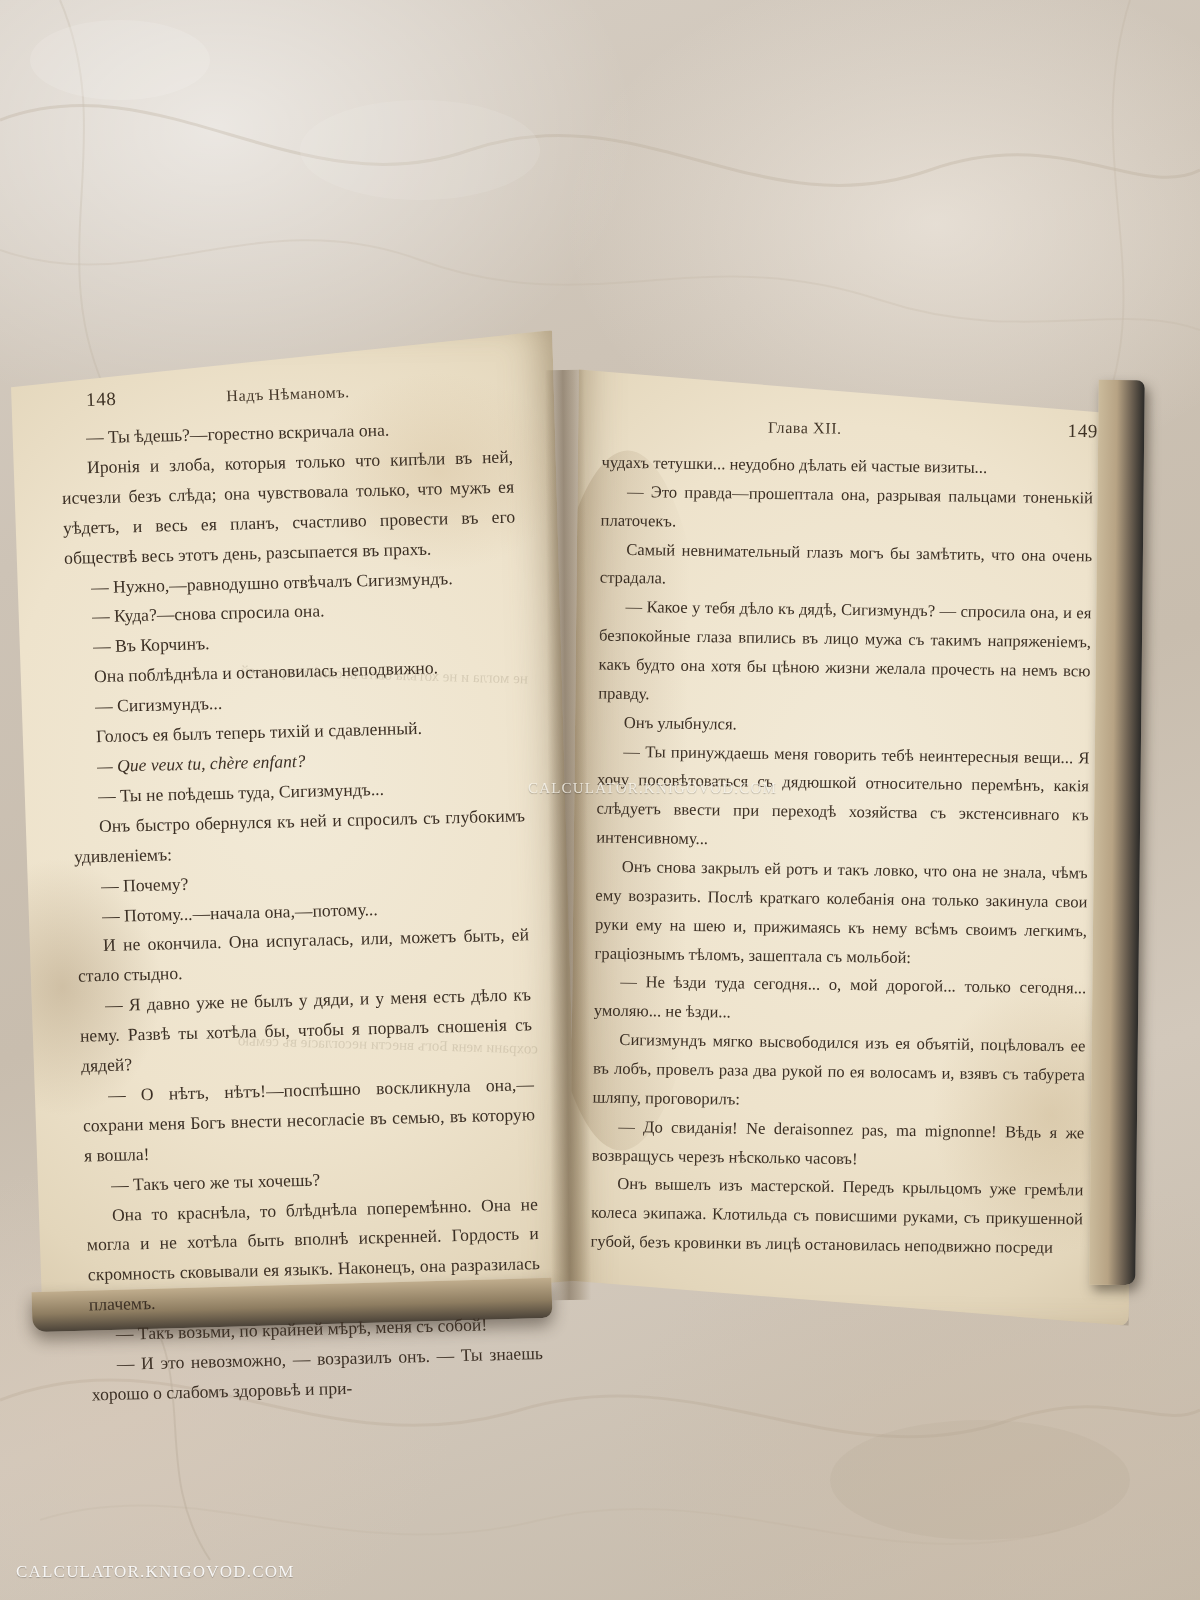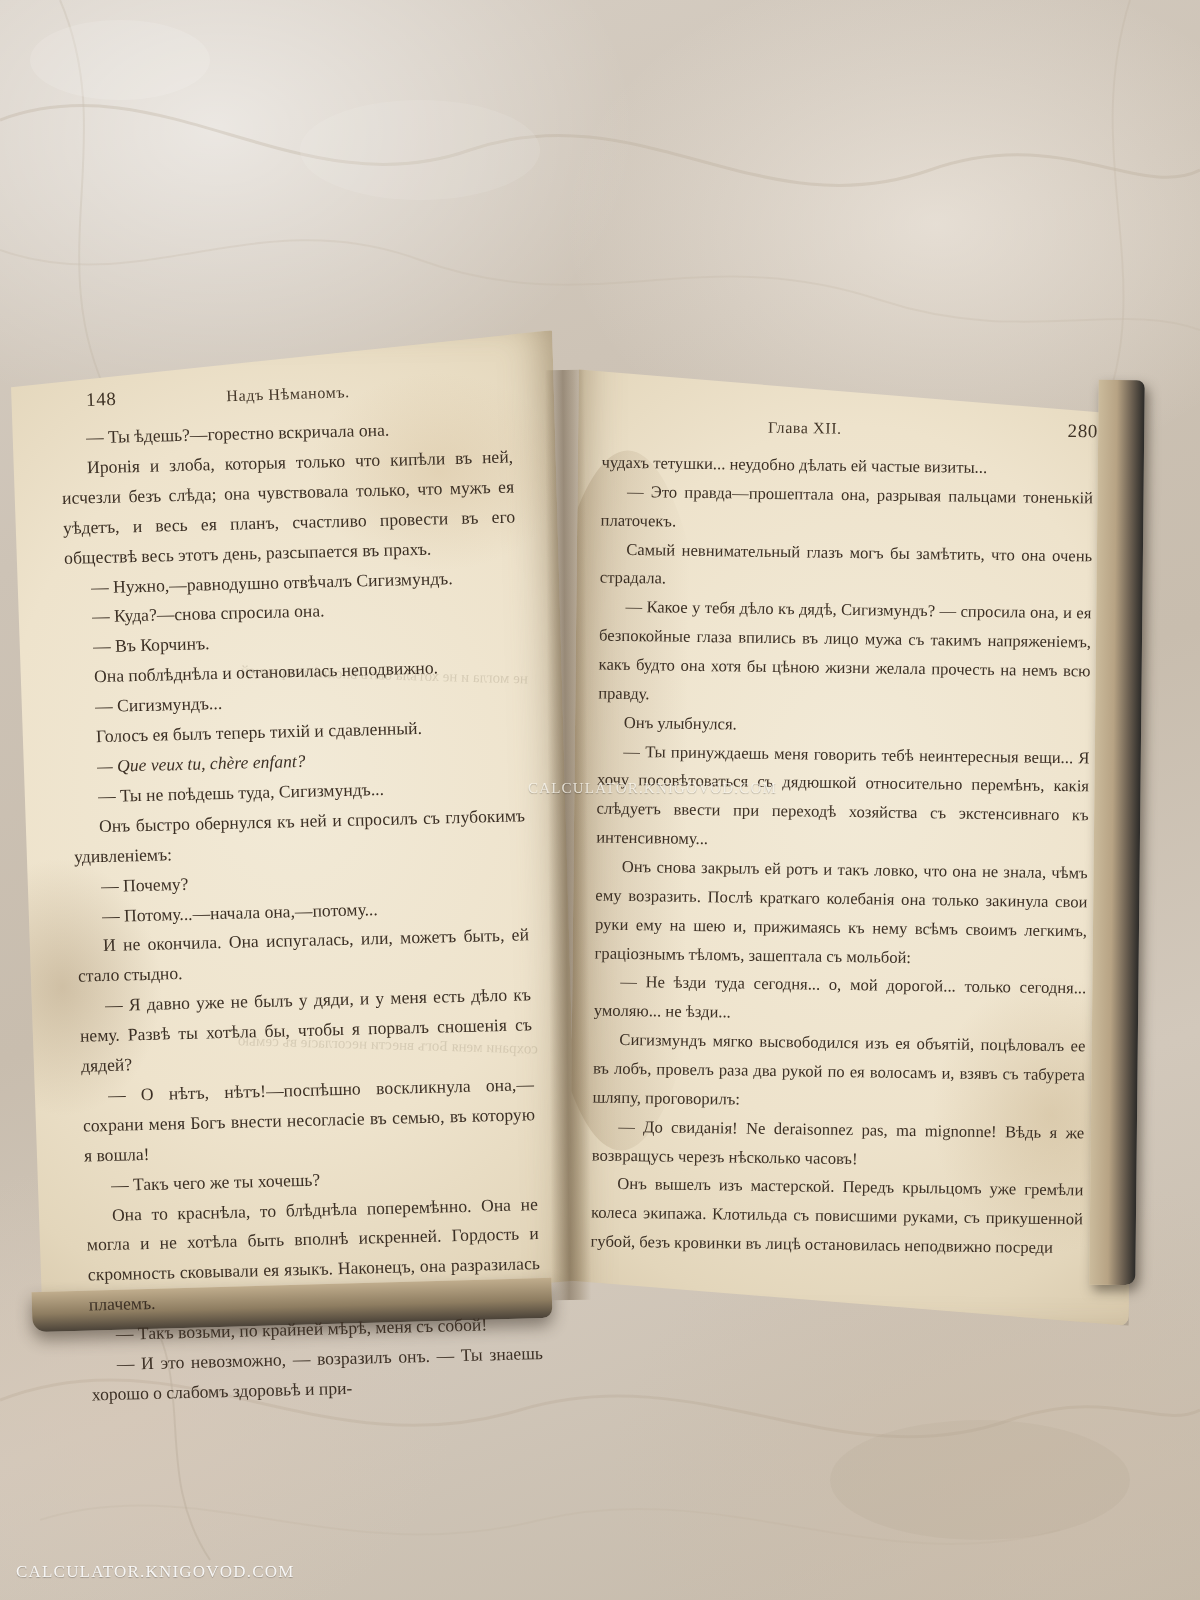--- a/index.html
+++ b/index.html
@@ -284,21 +284,21 @@
       <p class="dash">— Я давно уже не былъ у дяди, и у меня есть дѣло къ нему. Развѣ ты хотѣла бы, чтобы я порвалъ сношенія съ дядей?</p>
       <p class="dash">— О нѣтъ, нѣтъ!—поспѣшно воскликнула она,—сохрани меня Богъ внести несогласіе въ семью, въ которую я вошла!</p>
       <p class="dash">— Такъ чего же ты хочешь?</p>
       <p>Она то краснѣла, то блѣднѣла поперемѣнно. Она не могла и не хотѣла быть вполнѣ искренней. Гордость и скромность сковывали ея языкъ. Наконецъ, она разразилась плачемъ.</p>
       <p class="dash">— Такъ возьми, по крайней мѣрѣ, меня съ собой!</p>
       <p class="dash">— И это невозможно, — возразилъ онъ. — Ты знаешь хорошо о слабомъ здоровьѣ и при-</p>
     </div>
 
     <div class="running-head" id="right-head">
       <span class="head-title">Глава XII.</span>
-      <span class="folio">280</span>
+      <span class="folio">149</span>
     </div>
 
     <div class="col" id="right-col">
       <p class="noindent">чудахъ тетушки... неудобно дѣлать ей частые визиты...</p>
       <p class="dash">— Это правда—прошептала она, разрывая пальцами тоненькій платочекъ.</p>
       <p>Самый невнимательный глазъ могъ бы замѣтить, что она очень страдала.</p>
       <p class="dash">— Какое у тебя дѣло къ дядѣ, Сигизмундъ? — спросила она, и ея безпокойные глаза впились въ лицо мужа съ такимъ напряженіемъ, какъ будто она хотя бы цѣною жизни желала прочесть на немъ всю правду.</p>
       <p>Онъ улыбнулся.</p>
       <p class="dash">— Ты принуждаешь меня говорить тебѣ неинтересныя вещи... Я хочу посовѣтоваться съ дядюшкой относительно перемѣнъ, какія слѣдуетъ ввести при переходѣ хозяйства съ экстенсивнаго къ интенсивному...</p>
       <p>Онъ снова закрылъ ей ротъ и такъ ловко, что она не знала, чѣмъ ему возразить. Послѣ краткаго колебанія она только закинула свои руки ему на шею и, прижимаясь къ нему всѣмъ своимъ легкимъ, граціознымъ тѣломъ, зашептала съ мольбой:</p>

